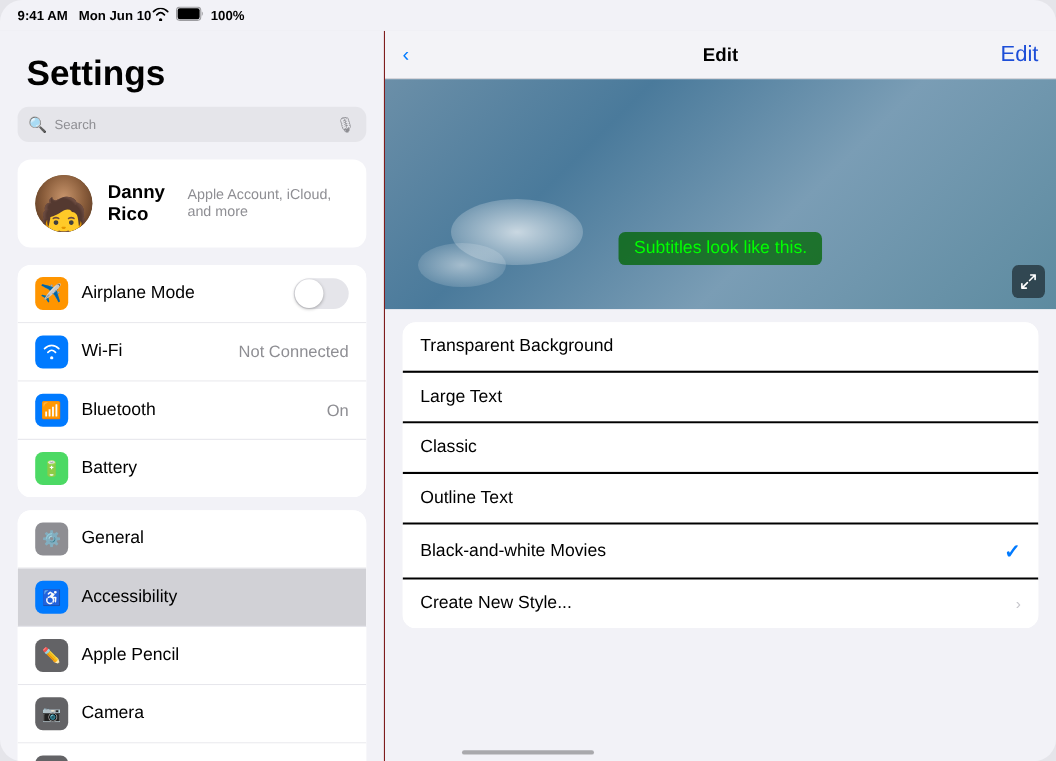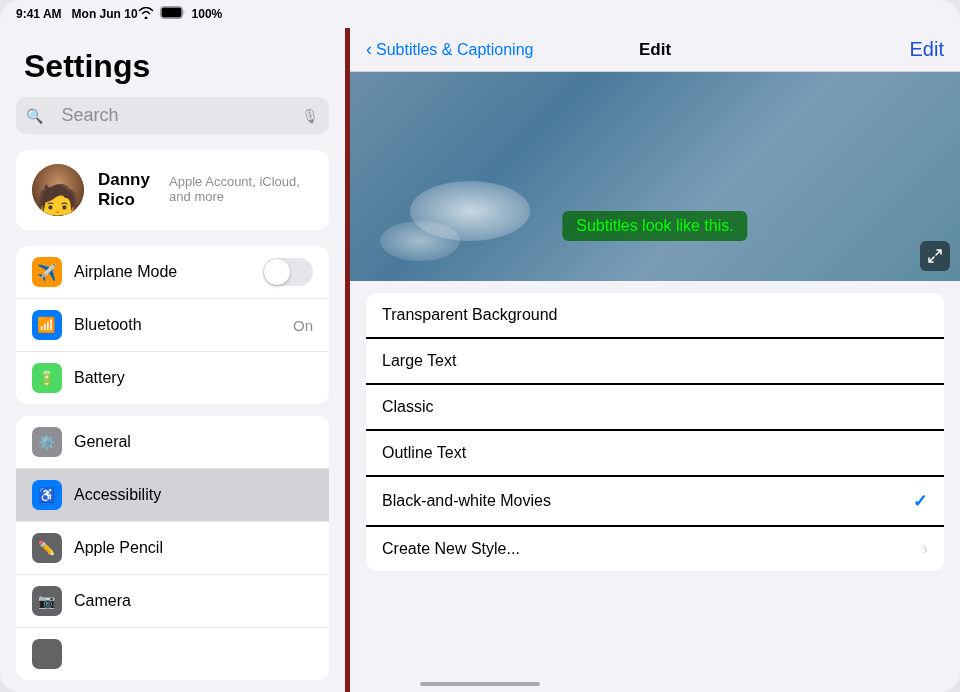--- a/index.html
+++ b/index.html
@@ -42,21 +42,21 @@
       display: flex;
     }
 
     
     .sidebar {
       width: 350px;
       background: #f2f2f7;
       height: 100%;
       display: flex;
       flex-direction: column;
-      border-right: 5px solid #7f1d1d;
+      border-right: 1px solid #7f1d1d;
       overflow: hidden;
     }
 
     .sidebar-title {
       font-size: 32px;
       font-weight: 700;
       color: #000;
       padding: 20px 24px 12px 24px;
     }
 
@@ -66,22 +66,21 @@
       border-radius: 10px;
       display: flex;
       align-items: center;
       padding: 8px 10px;
       gap: 6px;
     }
     .search-icon-sym { color: #8e8e93; font-size: 14px; }
     .search-input-display {
       flex: 1;
       color: #8e8e93;
-      font-size: 18px;
-      margin-left: 12px;
+      font-size: 12px;
     }
     .mic-icon { color: #8e8e93; font-size: 14px; }
 
     
     .user-profile {
       margin: 4px 16px 16px 16px;
       background: #fff;
       border-radius: 12px;
       display: flex;
       align-items: center;
@@ -365,20 +364,31 @@
 
       <div class="settings-group">
         <div class="settings-item">
           <div class="item-icon" style="background:#ff9500;">✈️</div>
           <span class="item-label">Airplane Mode</span>
           <div class="toggle">
             <div class="toggle-knob"></div>
           </div>
         </div>
         <div class="settings-item">
+          <div class="item-icon" style="background:#007aff;font-size:13px;">
+            <svg width="18" height="14" viewBox="0 0 18 14" fill="none">
+              <path d="M9 11a1.5 1.5 0 100 3 1.5 1.5 0 000-3z" fill="#fff"></path>
+              <path d="M5.5 7.5C6.8 6.2 7.9 5.5 9 5.5s2.2.7 3.5 2" stroke="#fff" stroke-width="1.5" stroke-linecap="round" fill="none"></path>
+              <path d="M2.5 4C4.5 2 6.6 1 9 1s4.5 1 6.5 3" stroke="#fff" stroke-width="1.5" stroke-linecap="round" fill="none"></path>
+            </svg>
+          </div>
+          <span class="item-label">Wi-Fi</span>
+          <span class="item-value">Not Connected</span>
+        </div>
+        <div class="settings-item">
           <div class="item-icon" style="background:#007aff;font-size:15px;font-weight:700;font-family:serif;">📶</div>
           <span class="item-label">Bluetooth</span>
           <span class="item-value">On</span>
         </div>
         <div class="settings-item">
           <div class="item-icon" style="background:#4cd964;font-size:14px;">🔋</div>
           <span class="item-label">Battery</span>
         </div>
       </div>
 
@@ -409,21 +419,20 @@
       </div>
 
     </div>
   </div>
 
   <div class="main-panel">
 
     <div class="nav-bar" style="position:relative;">
       <div class="nav-back">
         <span class="nav-back-arrow">‹</span>
-        <span>Subtitles &amp; Captioning</span>
       </div>
       <span class="nav-title">Edit</span>
       <span class="nav-edit">Edit</span>
     </div>
 
     <div class="preview-area">
       <div class="preview-clouds"></div>
       <div class="preview-clouds2"></div>
       <div class="subtitle-bubble">Subtitles look like this.</div>
       <div class="expand-btn">

